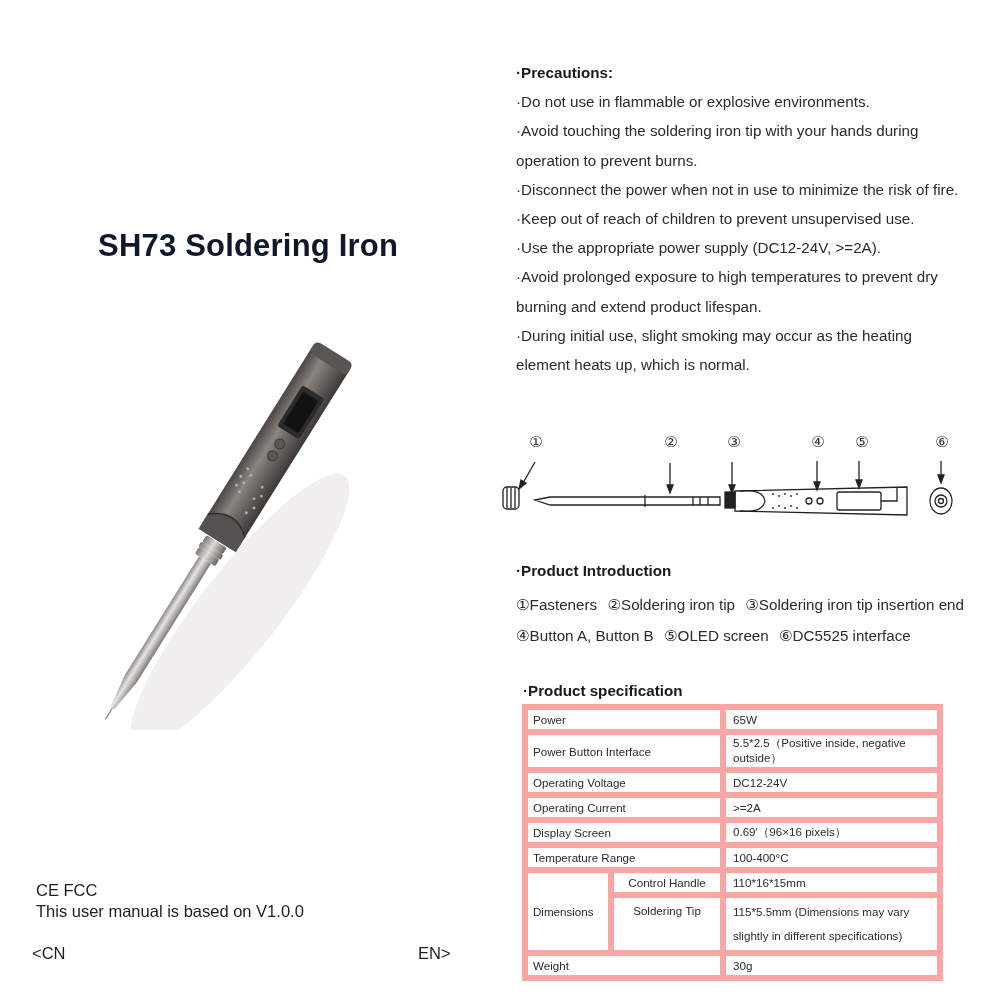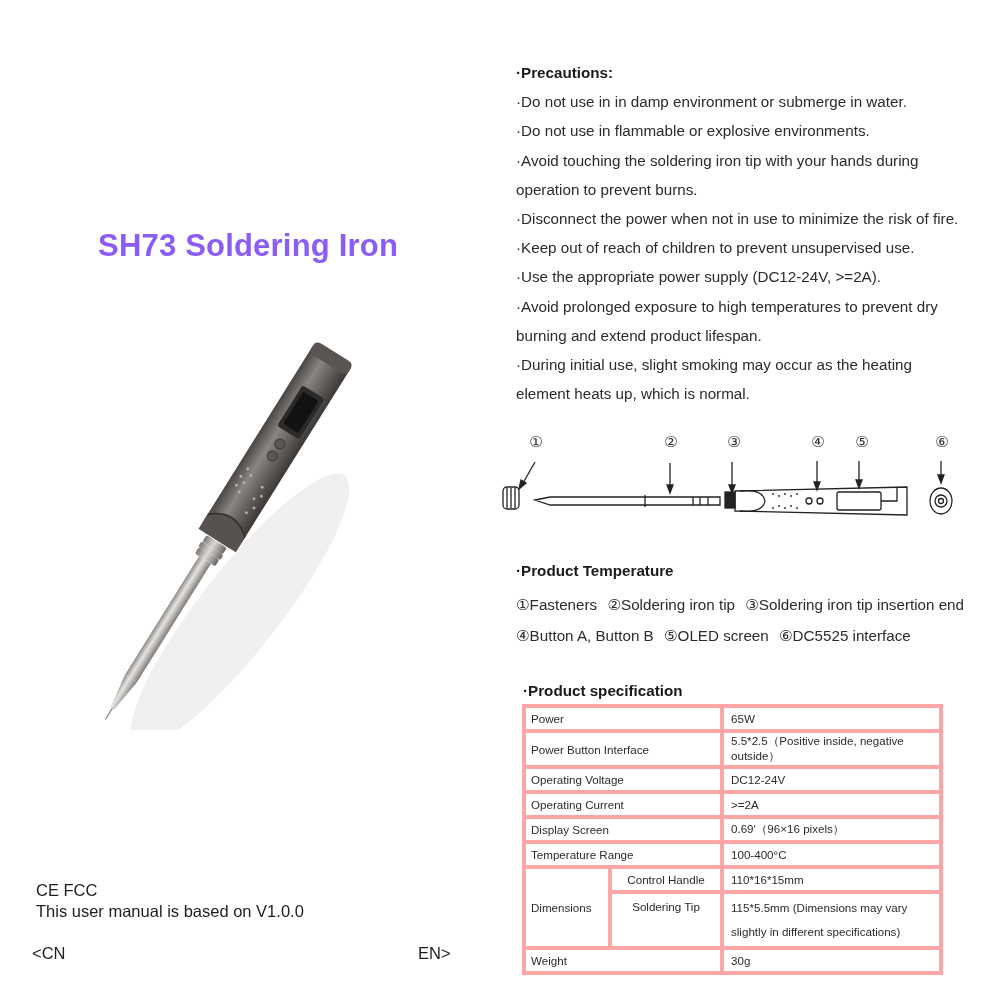--- a/index.html
+++ b/index.html
@@ -1,40 +1,40 @@
 <!DOCTYPE html>
 <html><head>
 <meta charset="utf-8">
 <style>
   * { box-sizing: border-box; margin: 0; padding: 0; }
   html, body { width: 1000px; height: 1000px; background: #ffffff; overflow: hidden; }
   body { position: relative; font-family: "Liberation Sans", "DejaVu Sans", sans-serif; color: #2a2a2a; }
 
-  .title { position: absolute; left: 98px; top: 228px; font-size: 31px; font-weight: bold; color: #8b5cf6; letter-spacing: 0.2px; }
+  .title { position: absolute; left: 98px; top: 228px; font-size: 31px; font-weight: bold; color: #0f172a; letter-spacing: 0.2px; }
 
   .product-photo { position: absolute; left: 30px; top: 310px; width: 410px; height: 420px; }
 
   .footer { position: absolute; left: 36px; top: 880px; font-size: 16.5px; color: #1e1e1e; line-height: 21px; }
   .footer div { white-space: nowrap; }
   .nav-prev { position: absolute; left: 32px; top: 944px; font-size: 16.5px; color: #1e1e1e; cursor: pointer; }
   .nav-next { position: absolute; left: 418px; top: 944px; font-size: 16.5px; color: #1e1e1e; cursor: pointer; }
 
   .precautions { position: absolute; left: 516px; top: 58px; width: 470px; font-size: 15.2px; line-height: 29.2px; color: #2b2b2b; }
   .section-heading { font-weight: bold; color: #1a1a1a; font-size: 15.2px; }
   .prec-item { white-space: normal; }
 
   .diagram { position: absolute; left: 495px; top: 425px; width: 490px; height: 100px; }
 
   .intro { position: absolute; left: 516px; top: 555px; width: 470px; font-size: 15.2px; line-height: 31px; color: #2b2b2b; }
   .intro-heading { margin-bottom: 3px; }
   .intro-line span { margin-right: 6px; }
 
   .spec-heading { position: absolute; left: 523px; top: 682px; font-size: 15.2px; font-weight: bold; color: #1a1a1a; }
   table.spec { position: absolute; left: 522px; top: 704px; width: 421px; border-collapse: collapse; font-size: 11.6px; color: #2b2b2b; }
-  table.spec td { border: 4px solid #fca5a5; padding: 1px 5px; height: 25px; vertical-align: middle; }
+  table.spec td { border: 6px solid #fca5a5; padding: 1px 5px; height: 25px; vertical-align: middle; }
   table.spec td.label { width: 182px; }
   table.spec td.sublabel { width: 112px; text-align: center; }
   table.spec td.dims-label { width: 86px; }
   table.spec td.value { padding-left: 7px; }
   table.spec td.value.tall { line-height: 24px; padding-top: 2px; padding-bottom: 2px; }
 </style>
 </head>
 <body>
 
 <h1 class="title">SH73 Soldering Iron</h1>
@@ -98,21 +98,20 @@
         <circle cx="10" cy="-62" r="1.4"></circle>
     </g>
 
     <path d="M-22 -40 Q0 -60 22 -40 L22 -23 L-22 -23 Z" fill="#57524f"></path>
     <path d="M-22 -40 Q0 -60 22 -40" stroke="#2f2c2a" stroke-width="1.5" fill="none"></path>
   </g>
 </svg>
 
 <div class="precautions">
   <div class="section-heading">·Precautions:</div>
-  <div class="prec-item">·Do not use in in damp environment or submerge in water.</div>
   <div class="prec-item">·Do not use in flammable or explosive environments.</div>
   <div class="prec-item" style="width:420px">·Avoid touching the soldering iron tip with your hands during operation to prevent burns.</div>
   <div class="prec-item">·Disconnect the power when not in use to minimize the risk of fire.</div>
   <div class="prec-item">·Keep out of reach of children to prevent unsupervised use.</div>
   <div class="prec-item">·Use the appropriate power supply (DC12-24V, &gt;=2A).</div>
   <div class="prec-item" style="width:435px">·Avoid prolonged exposure to high temperatures to prevent dry burning and extend product lifespan.</div>
   <div class="prec-item" style="width:410px">·During initial use, slight smoking may occur as the heating element heats up, which is normal.</div>
 </div>
 
 <svg class="diagram" viewBox="0 0 490 100" xmlns="http://www.w3.org/2000/svg" font-family="DejaVu Sans, sans-serif">
@@ -171,21 +170,21 @@
       <circle cx="302" cy="69" r="0.9"></circle>
     <circle cx="278" cy="83" r="0.9"></circle>
       <circle cx="284" cy="81" r="0.9"></circle>
       <circle cx="290" cy="83" r="0.9"></circle>
       <circle cx="296" cy="81" r="0.9"></circle>
       <circle cx="302" cy="83" r="0.9"></circle>
   </g>
 </svg>
 
 <div class="intro">
-  <div class="section-heading intro-heading">·Product Temperature</div>
+  <div class="section-heading intro-heading">·Product Introduction</div>
   <div class="intro-line">
     <span>①Fasteners</span>
     <span>②Soldering iron tip</span>
     <span>③Soldering iron tip insertion end</span>
   </div>
   <div class="intro-line">
     <span>④Button A, Button B</span>
     <span>⑤OLED screen</span>
     <span>⑥DC5525 interface</span>
   </div>

